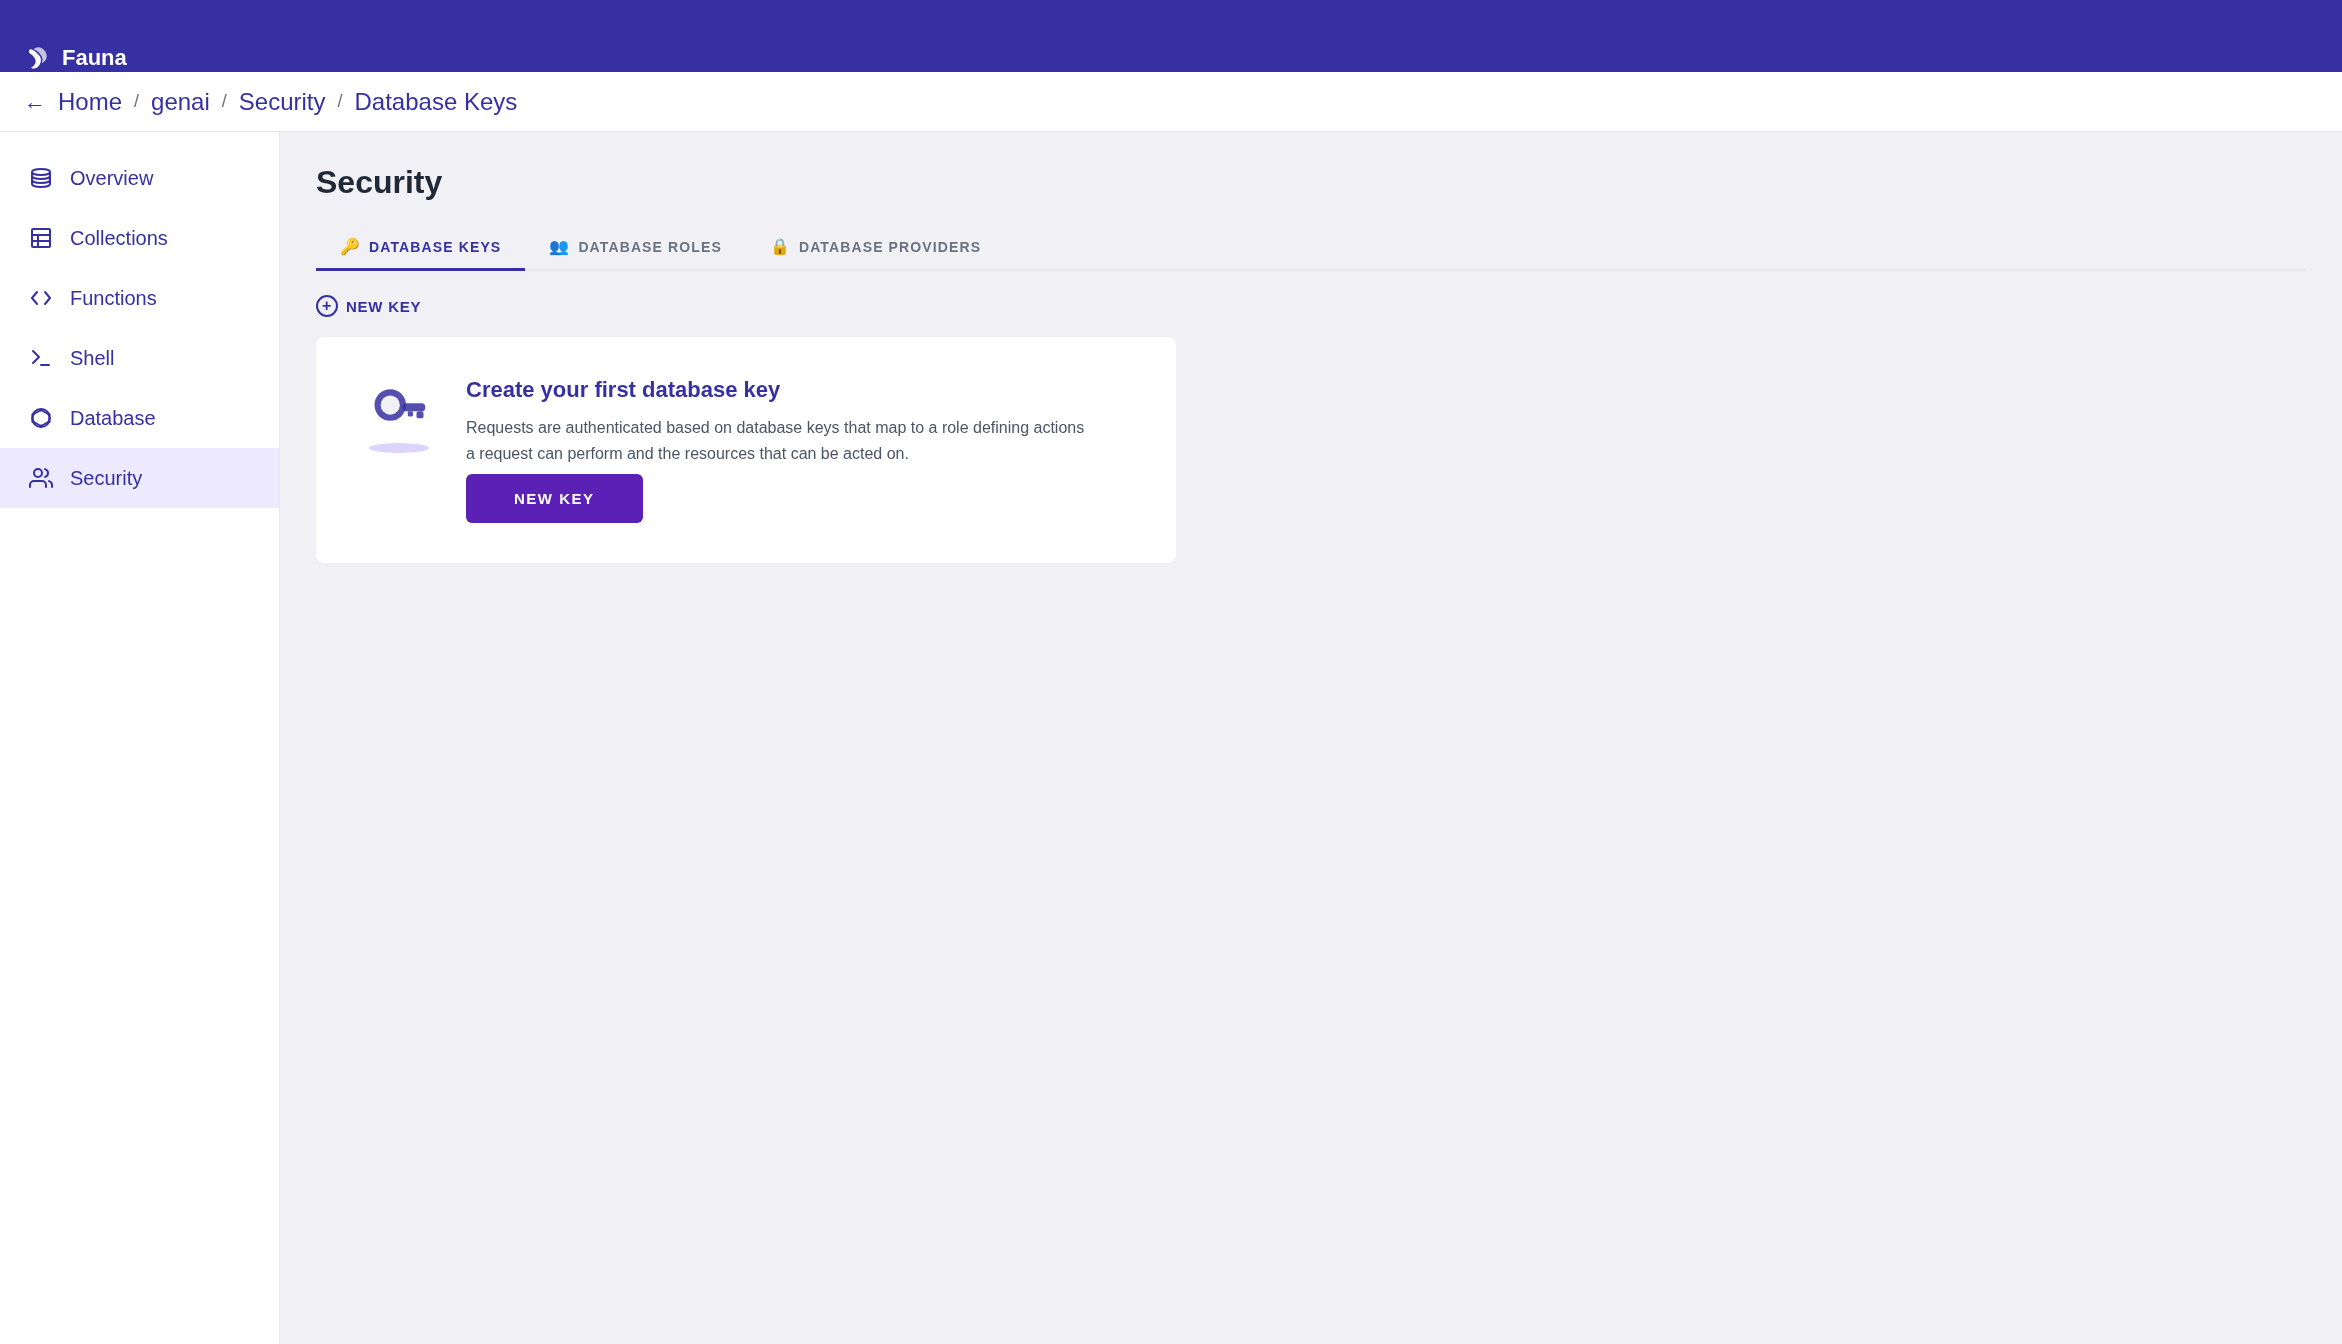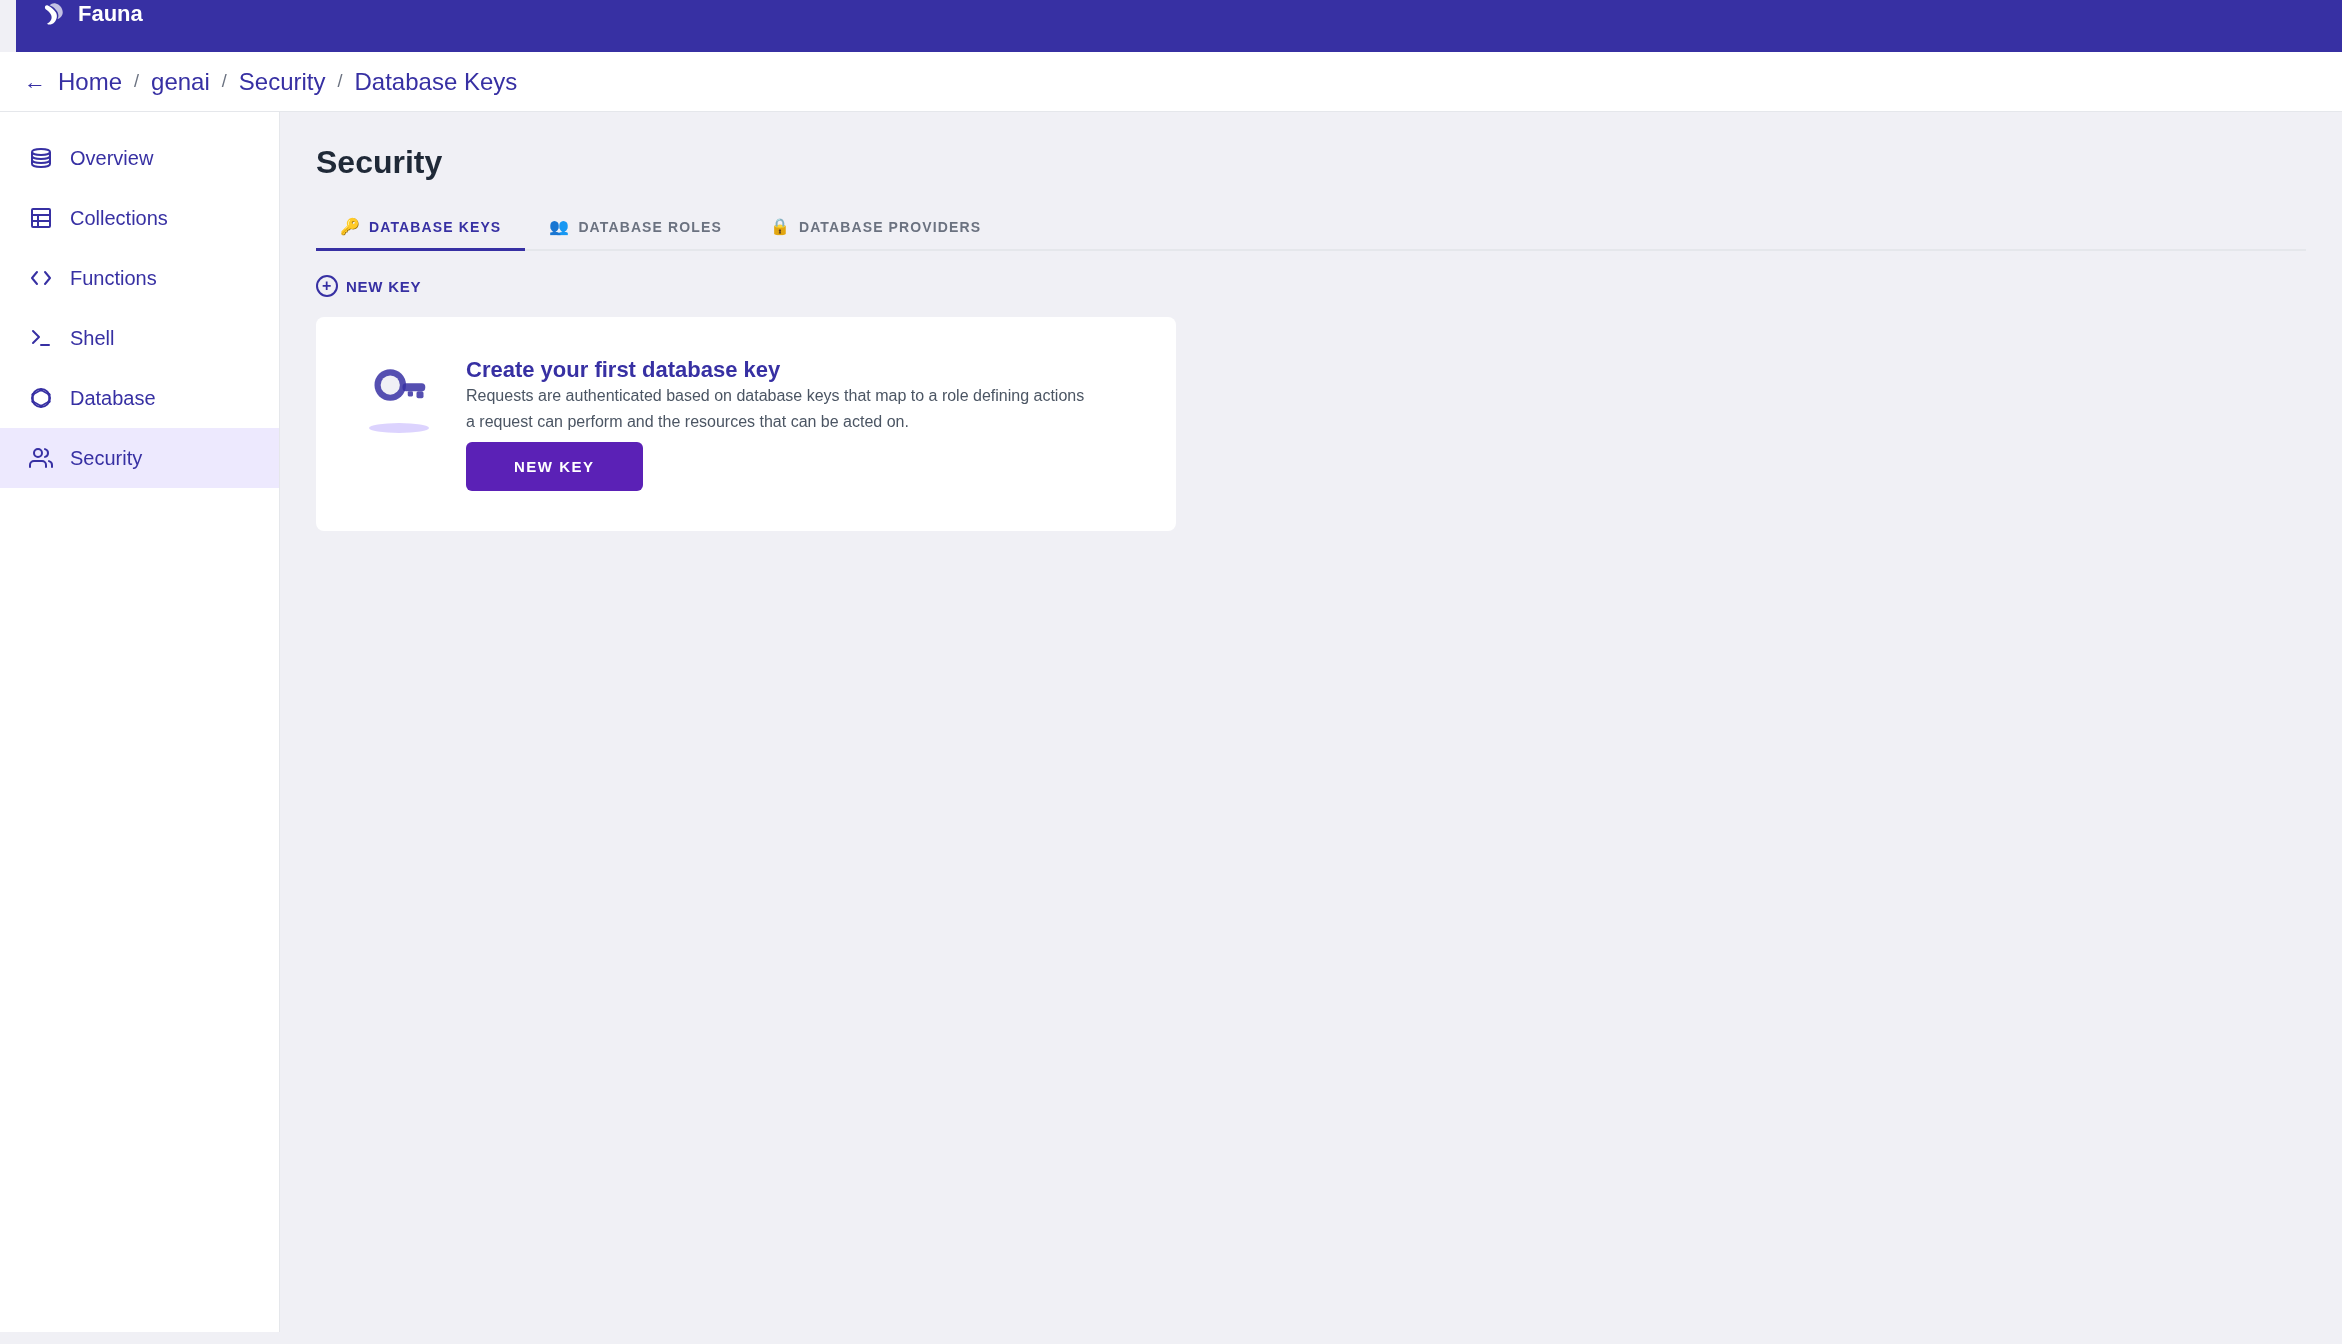--- a/index.html
+++ b/index.html
@@ -1,25 +1,24 @@
 <!DOCTYPE html>
 <html><head>
   <meta charset="utf-8">
   <style>
     * { margin: 0; padding: 0; box-sizing: border-box; }
     body { font-family: -apple-system, BlinkMacSystemFont, 'Segoe UI', sans-serif; background: #f0f0f5; min-height: 100vh; }
 
     
     .top-nav {
       background: #3730a3;
-      height: 52px;
-      display: flex;
-      align-items: flex-start;
+      height: 72px;
+      display: flex;
+      align-items: flex-end;
       padding: 0 24px;
-      margin-left: 16px;
     }
     .top-nav-logo {
       display: flex;
       align-items: center;
       gap: 10px;
       color: white;
       font-size: 22px;
       font-weight: 600;
     }
     .fauna-bird {
@@ -191,20 +190,21 @@
       background: #c4b5fd;
       border-radius: 50%;
       opacity: 0.6;
       margin-top: -4px;
     }
     .card-text { flex: 1; }
     .card-headline {
       font-size: 22px;
       font-weight: 600;
       color: #3730a3;
+      margin-bottom: 12px;
     }
     .card-desc {
       font-size: 16px;
       color: #4b5563;
       line-height: 1.6;
       max-width: 620px;
     }
     .new-key-btn {
       background: #5b21b6;
       color: white;

